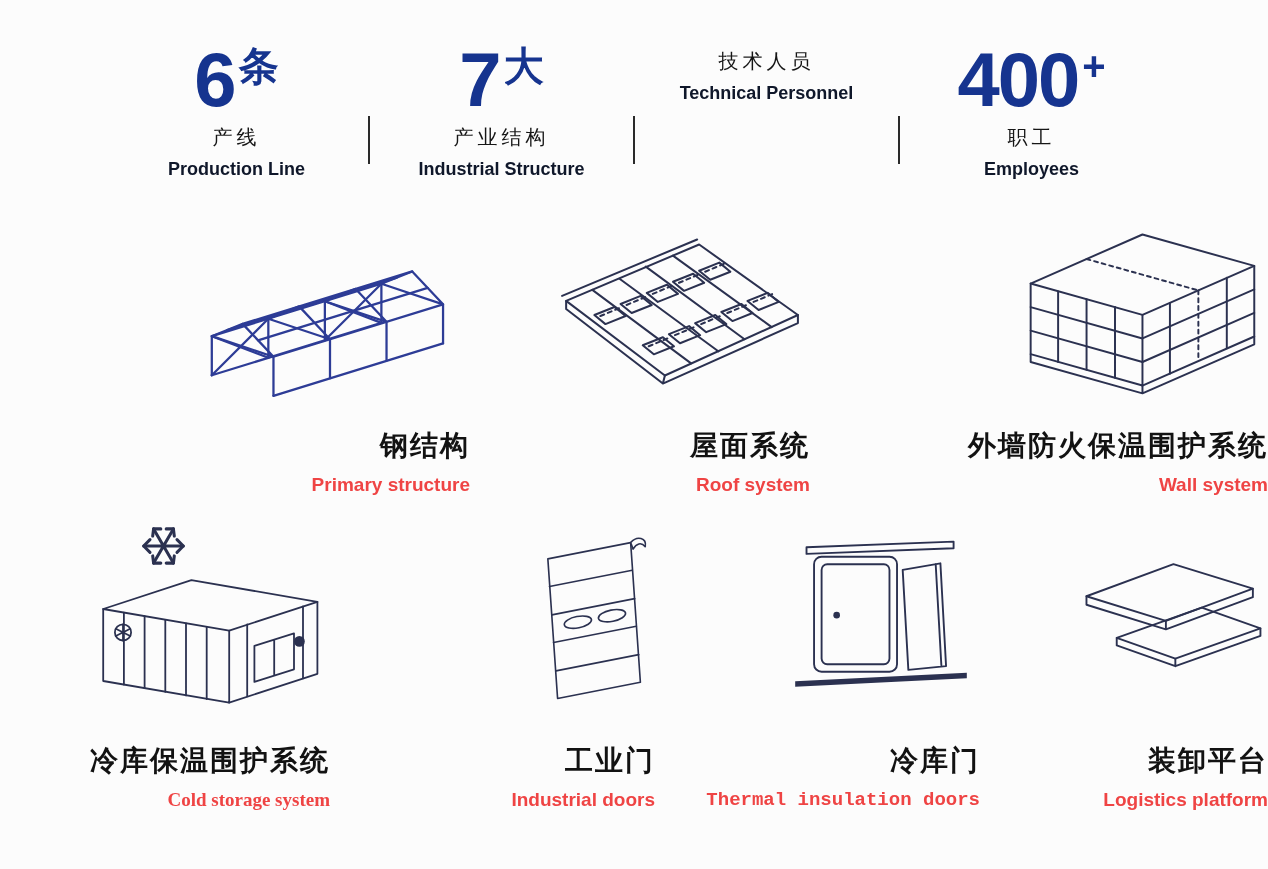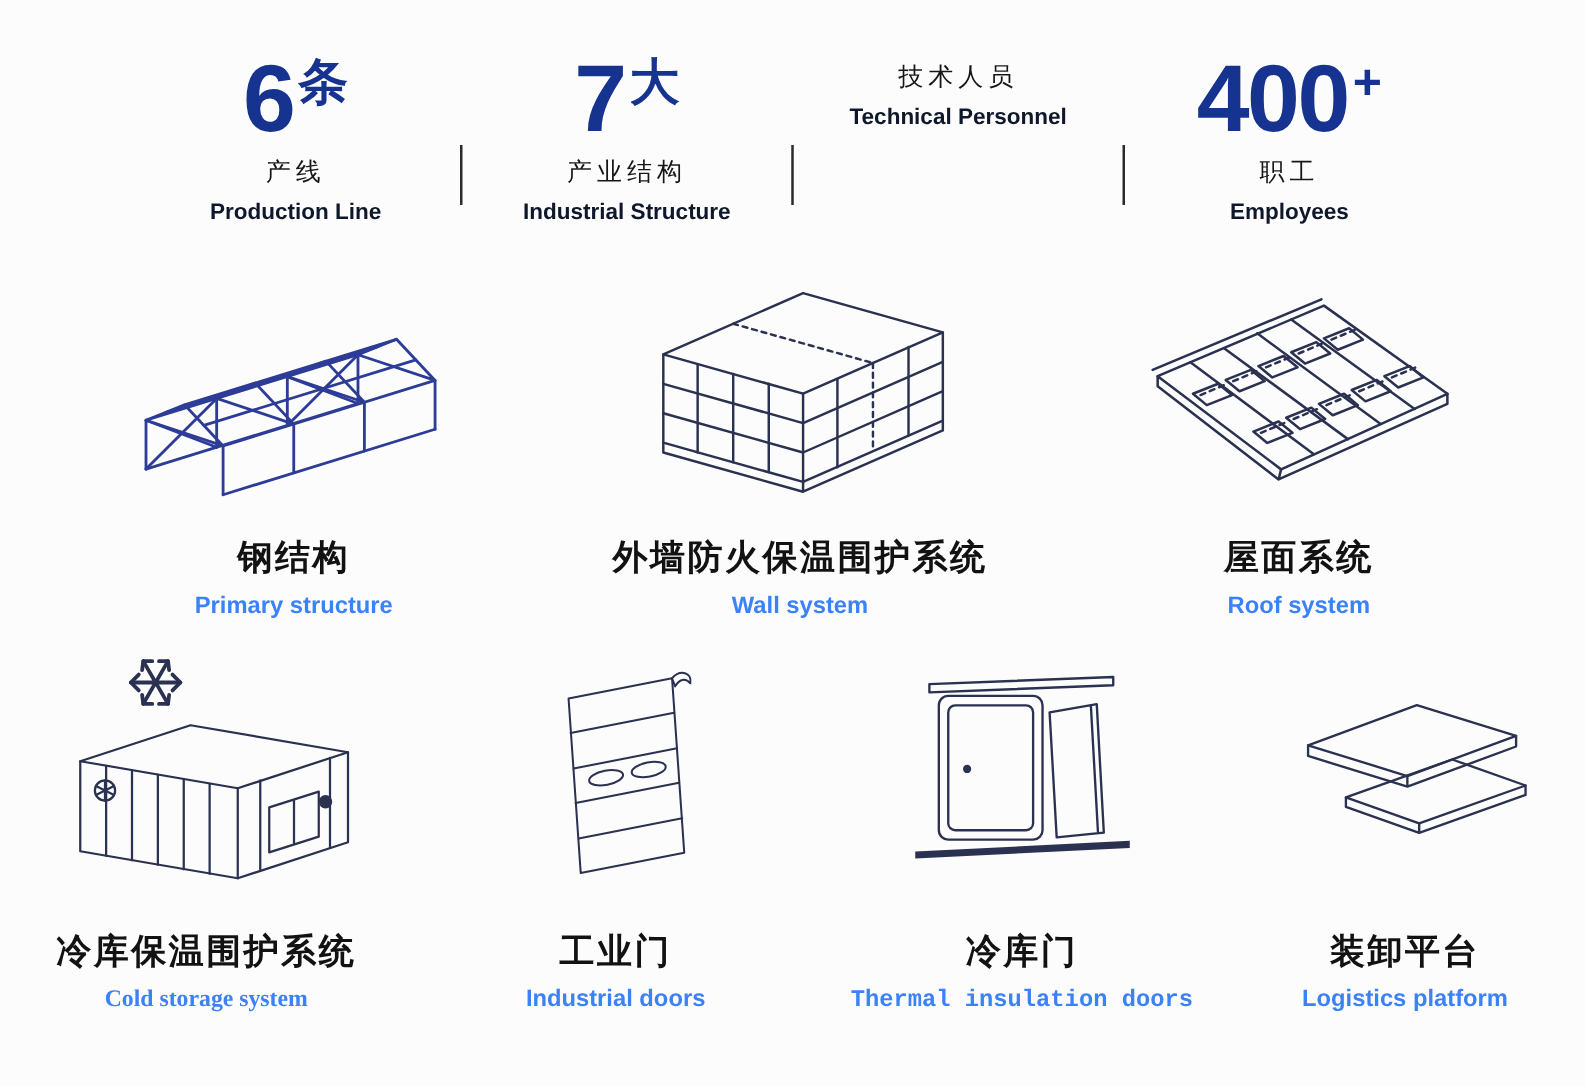--- a/index.html
+++ b/index.html
@@ -37,38 +37,38 @@
   }
   .stat-divider {
     width:2px; height:48px; background:#2a2a2a;
     margin:74px 14px 0 14px; flex:0 0 auto;
   }
 
   
   .products-row { display:flex; justify-content:center; }
   .row1 { margin-top:38px; }
   .row2 { margin-top:22px; }
-  .p-item { display:flex; flex-direction:column; align-items:center; }
+  .p-item { display:flex; flex-direction:column; align-items:flex-end; }
   .row1 .p-item:nth-child(1){ width:470px; }
   .row1 .p-item:nth-child(2){ width:340px; }
   .row1 .p-item:nth-child(3){ width:458px; }
   .row2 .p-item:nth-child(1){ width:330px;font-family:Liberation Serif, serif; }
   .row2 .p-item:nth-child(2){ width:325px; }
   .row2 .p-item:nth-child(3){ width:325px;font-family:Liberation Mono, monospace; }
   .row2 .p-item:nth-child(4){ width:288px; }
   .icon-box {
     height:185px; display:flex; align-items:center; justify-content:center;
   }
   .row2 .icon-box { height:200px; }
   .p-zh {
     font-size:28px; font-weight:600; color:#121212;
     letter-spacing:2px; margin-top:24px; white-space:nowrap;
   }
   .p-en {
-    font-size:19px; font-weight:600; color:#3b82f6; margin-top:9px;
+    font-size:19px; font-weight:600; color:#ef4444; margin-top:9px;
     white-space:nowrap;
   }
 
   svg { display:block; }
   .ln { fill:none; stroke:#2b3150; stroke-width:2; stroke-linecap:round; stroke-linejoin:round; }
   .ln-steel { fill:none; stroke:#2d3c96; stroke-width:2.2; stroke-linecap:round; stroke-linejoin:round; }
   .ln-dash { stroke-dasharray:4 4; }
   .ln-thick { fill:none; stroke:#2b3150; stroke-width:3.4; stroke-linecap:round; stroke-linejoin:round; }
   .fill-dark { fill:#2b3150; stroke:none; }
   .fill-white { fill:#fcfcfc; stroke:#2b3150; stroke-width:2; stroke-linejoin:round; }
@@ -124,62 +124,62 @@
           <path class="ln-steel" d="M35,109 L200,58 M65,119 L230,68"></path>
           <path class="ln-steel" d="M20,115 L75,136 M20,153 L75,98 M130,81 L185,102 M130,119 L185,64"></path>
         </svg>
       </div>
       <div class="p-zh">钢结构</div>
       <div class="p-en">Primary structure</div>
     </div>
 
     <div class="p-item">
       <div class="icon-box">
+        <svg width="262" height="177" viewBox="0 0 260 175">
+          <path class="ln" d="M18,78 L150,22 L248,92 L116,152 Z"></path>
+          <path class="ln" d="M14,73 L148,17"></path>
+          <path class="ln" d="M44,67 L142,140 M71,56 L169,128 M97,44 L195,116 M124,33 L222,104"></path>
+          <path class="ln" d="M18,78 L18,86 L114,160 L248,100 L248,92 M116,152 L114,160"></path>
+
+          <path class="ln" d="M46,92 l20,-8 l11,9 l-20,8 Z"></path>
+          <path class="ln" d="M72,81 l20,-8 l11,9 l-20,8 Z"></path>
+          <path class="ln" d="M98,70 l20,-8 l11,9 l-20,8 Z"></path>
+          <path class="ln" d="M124,59 l20,-8 l11,9 l-20,8 Z"></path>
+          <path class="ln" d="M150,48 l20,-8 l11,9 l-20,8 Z"></path>
+
+          <path class="ln" d="M94,122 l20,-8 l11,9 l-20,8 Z"></path>
+          <path class="ln" d="M120,111 l20,-8 l11,9 l-20,8 Z"></path>
+          <path class="ln" d="M146,100 l20,-8 l11,9 l-20,8 Z"></path>
+          <path class="ln" d="M172,89 l20,-8 l11,9 l-20,8 Z"></path>
+          <path class="ln" d="M198,78 l20,-8 l11,9 l-20,8 Z"></path>
+          <path class="ln ln-dash" d="M52,93 l19,-8 M78,82 l19,-8 M104,71 l19,-8 M130,60 l19,-8 M156,49 l19,-8 M100,123 l19,-8 M126,112 l19,-8 M152,101 l19,-8 M178,90 l19,-8 M204,79 l19,-8" stroke-width="1.4"></path>
+        </svg>
+      </div>
+      <div class="p-zh">屋面系统</div>
+      <div class="p-en">Roof system</div>
+    </div>
+
+    <div class="p-item">
+      <div class="icon-box">
         <svg width="255" height="178" viewBox="0 0 260 180">
           <path class="ln" d="M18,62 L132,94 L246,44 L132,12 Z"></path>
           <path class="ln" d="M18,62 L18,134 L132,166 L132,94"></path>
           <path class="ln" d="M132,166 L246,116 L246,44"></path>
           <path class="ln" d="M46,70 L46,142 M75,78 L75,150 M104,86 L104,158"></path>
           <path class="ln" d="M18,86 L132,118 M18,110 L132,142"></path>
           <path class="ln" d="M160,82 L160,154 M218,56 L218,128"></path>
           <path class="ln ln-dash" d="M189,69 L189,141 M75,37 L189,69"></path>
           <path class="ln" d="M132,118 L246,68 M132,142 L246,92"></path>
           <path class="ln" d="M18,134 L18,142 L132,174 L246,124 L246,116 M132,166 L132,174"></path>
         </svg>
       </div>
       <div class="p-zh">外墙防火保温围护系统</div>
       <div class="p-en">Wall system</div>
     </div>
 
-    <div class="p-item">
-      <div class="icon-box">
-        <svg width="262" height="177" viewBox="0 0 260 175">
-          <path class="ln" d="M18,78 L150,22 L248,92 L116,152 Z"></path>
-          <path class="ln" d="M14,73 L148,17"></path>
-          <path class="ln" d="M44,67 L142,140 M71,56 L169,128 M97,44 L195,116 M124,33 L222,104"></path>
-          <path class="ln" d="M18,78 L18,86 L114,160 L248,100 L248,92 M116,152 L114,160"></path>
-
-          <path class="ln" d="M46,92 l20,-8 l11,9 l-20,8 Z"></path>
-          <path class="ln" d="M72,81 l20,-8 l11,9 l-20,8 Z"></path>
-          <path class="ln" d="M98,70 l20,-8 l11,9 l-20,8 Z"></path>
-          <path class="ln" d="M124,59 l20,-8 l11,9 l-20,8 Z"></path>
-          <path class="ln" d="M150,48 l20,-8 l11,9 l-20,8 Z"></path>
-
-          <path class="ln" d="M94,122 l20,-8 l11,9 l-20,8 Z"></path>
-          <path class="ln" d="M120,111 l20,-8 l11,9 l-20,8 Z"></path>
-          <path class="ln" d="M146,100 l20,-8 l11,9 l-20,8 Z"></path>
-          <path class="ln" d="M172,89 l20,-8 l11,9 l-20,8 Z"></path>
-          <path class="ln" d="M198,78 l20,-8 l11,9 l-20,8 Z"></path>
-          <path class="ln ln-dash" d="M52,93 l19,-8 M78,82 l19,-8 M104,71 l19,-8 M130,60 l19,-8 M156,49 l19,-8 M100,123 l19,-8 M126,112 l19,-8 M152,101 l19,-8 M178,90 l19,-8 M204,79 l19,-8" stroke-width="1.4"></path>
-        </svg>
-      </div>
-      <div class="p-zh">屋面系统</div>
-      <div class="p-en">Roof system</div>
-    </div>
-
   </div>
 
   <div class="products-row row2">
 
     <div class="p-item">
       <div class="icon-box">
         <svg width="252" height="192" viewBox="0 0 280 212">
 
           <path class="ln-thick" d="M73,26 L117,26 M84,7 L106,45 M84,45 L106,7"></path>
           <path class="ln-thick" d="M110,19 L117,26 L110,33 M80,19 L73,26 L80,33 M98,7 L106,7 L107,15 M92,45 L84,45 L83,37 M92,7 L84,7 L83,15 M98,45 L106,45 L107,37" stroke-width="2"></path>

